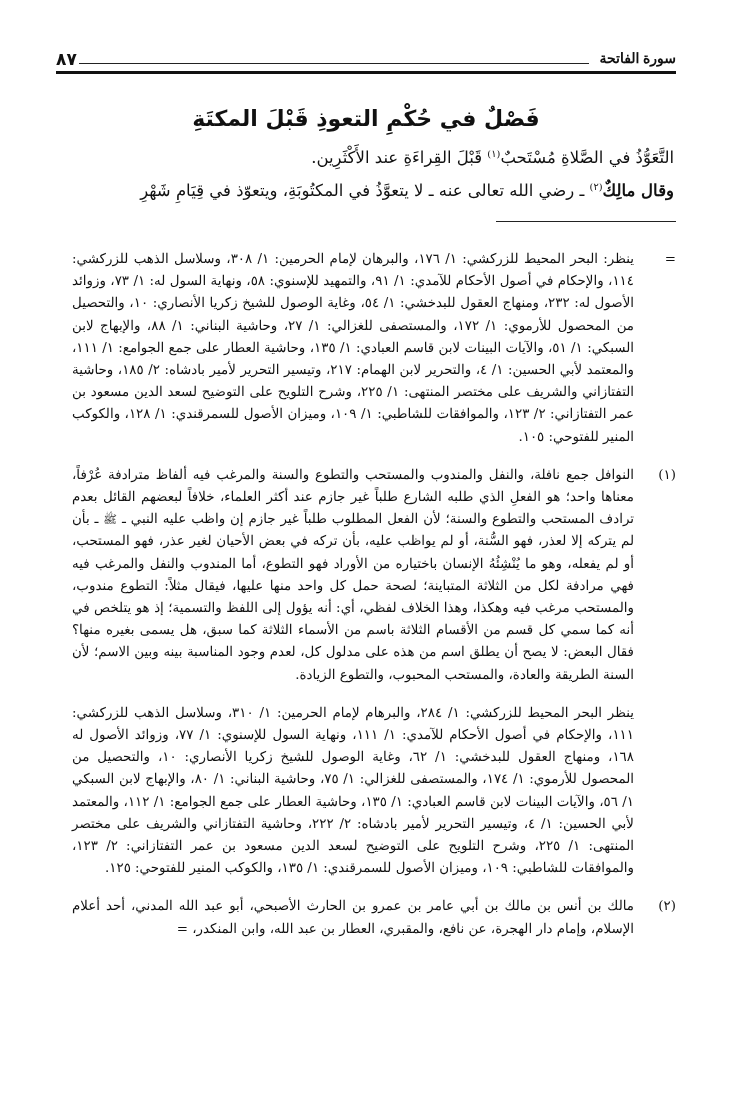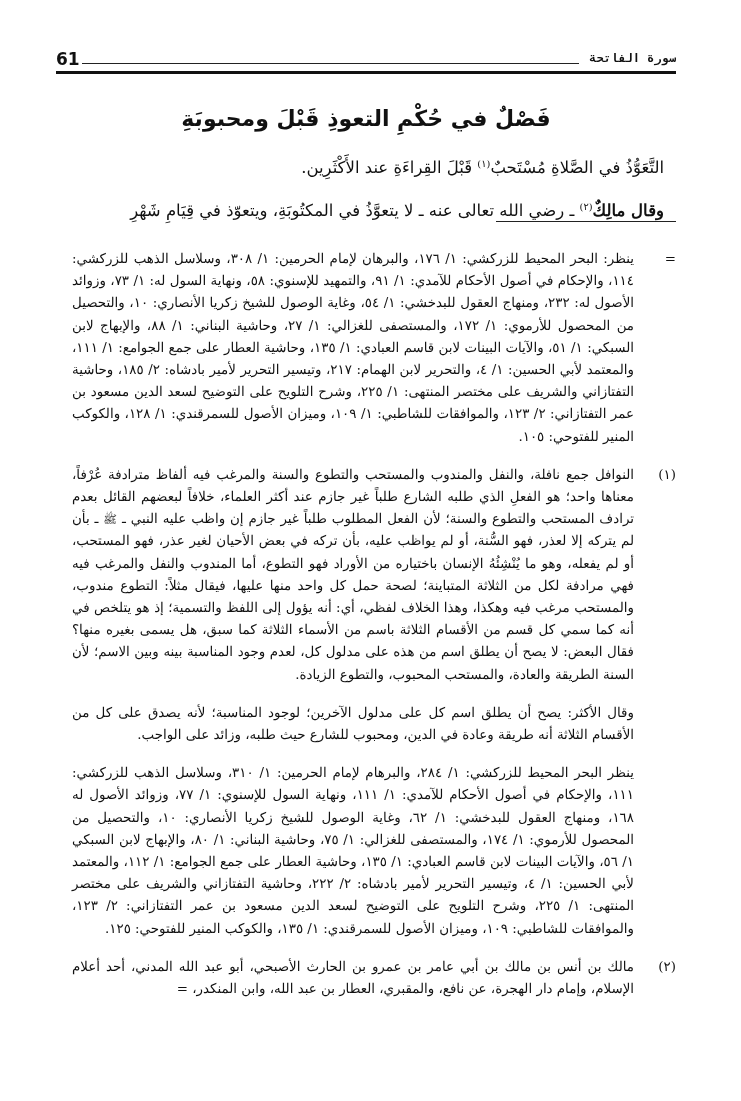--- a/index.html
+++ b/index.html
@@ -26,23 +26,23 @@
     position: absolute;
     top: 44px;
     left: 0;
     width: 620px;
     height: 24px;
     display: flex;
     flex-direction: row;
     align-items: flex-end;
   }
   .running-head .surah {
-    font-family: Liberation Mono, monospace;
+    font-family: Liberation Serif, serif;
     font-weight: bold;
-    font-size: 12px;
+    font-size: 14px;
     line-height: 18px;
     white-space: nowrap;
     padding-left: 10px;
   }
   .running-head .rule-thin {
     flex: 1;
     height: 0;
     border-bottom: 1.5px solid #222;
     margin-bottom: 4px;
   }
@@ -75,21 +75,21 @@
   }
   .main-text {
     position: absolute;
     top: 140px;
     left: 0;
     width: 620px;
     font-size: 16.5px;
     line-height: 31px;
     text-align: justify;
   }
-  .main-text p { margin: 12px; }
+  .main-text p { margin: 2px; }
   .main-text .bold { font-weight: bold; }
   .fn-sep {
     position: absolute;
     top: 221px;
     right: 0;
     width: 180px;
     height: 0;
     border-top: 1.2px solid #222;
   }
   .footnotes {
@@ -119,43 +119,42 @@
   .sallallahu { font-size: 0.85em; }
 </style>
 </head>
 <body>
 
 <div class="page">
 
   <div class="running-head">
     <span class="surah">سورة الفاتحة</span>
     <span class="rule-thin"></span>
-    <span class="pagenum">61</span>
+    <span class="pagenum">٨٧</span>
   </div>
   <div class="head-rule"></div>
 
-  <div class="section-title">فَصْلٌ في حُكْمِ التعوذِ قَبْلَ ومحبوبَةِ</div>
+  <div class="section-title">فَصْلٌ في حُكْمِ التعوذِ قَبْلَ المكتَةِ</div>
 
   <div class="main-text">
     <p><span>التَّعَوُّذُ في الصَّلاةِ مُسْتَحبٌ</span><sup>(١)</sup><span> قَبْلَ القِراءَةِ عند الأَكْثَرِين.</span></p>
     <p><span class="bold">وقال مالِكٌ</span><sup>(٢)</sup><span> ـ رضي الله تعالى عنه ـ لا يتعوَّذُ في المكتُوبَةِ، ويتعوّذ في قِيَامِ شَهْرِ</span></p>
   </div>
 
   <div class="fn-sep"></div>
 
   <div class="footnotes">
     <div class="fn">
       <span class="marker">=</span>
       <p>ينظر: البحر المحيط للزركشي: ١/ ١٧٦، والبرهان لإمام الحرمين: ١/ ٣٠٨، وسلاسل الذهب للزركشي: ١١٤، والإحكام في أصول الأحكام للآمدي: ١/ ٩١، والتمهيد للإسنوي: ٥٨، ونهاية السول له: ١/ ٧٣، وزوائد الأصول له: ٢٣٢، ومنهاج العقول للبدخشي: ١/ ٥٤، وغاية الوصول للشيخ زكريا الأنصاري: ١٠، والتحصيل من المحصول للأرموي: ١/ ١٧٢، والمستصفى للغزالي: ١/ ٢٧، وحاشية البناني: ١/ ٨٨، والإبهاج لابن السبكي: ١/ ٥١، والآيات البينات لابن قاسم العبادي: ١/ ١٣٥، وحاشية العطار على جمع الجوامع: ١/ ١١١، والمعتمد لأبي الحسين: ١/ ٤، والتحرير لابن الهمام: ٢١٧، وتيسير التحرير لأمير بادشاه: ٢/ ١٨٥، وحاشية التفتازاني والشريف على مختصر المنتهى: ١/ ٢٢٥، وشرح التلويح على التوضيح لسعد الدين مسعود بن عمر التفتازاني: ٢/ ١٢٣، والموافقات للشاطبي: ١/ ١٠٩، وميزان الأصول للسمرقندي: ١/ ١٢٨، والكوكب المنير للفتوحي: ١٠٥.</p>
     </div>
 
     <div class="fn">
       <span class="marker">(١)</span>
       <p><span>النوافل جمع نافلة، والنفل والمندوب والمستحب والتطوع والسنة والمرغب فيه ألفاظ مترادفة عُرْفاً، معناها واحد؛ هو الفعلِ الذي طلبه الشارع طلباً غير جازم عند أكثر العلماء، خلافاً لبعضهم القائل بعدم ترادف المستحب والتطوع والسنة؛ لأن الفعل المطلوب طلباً غير جازم إن واظب عليه النبي ـ </span><span class="sallallahu">ﷺ</span><span> ـ بأن لم يتركه إلا لعذر، فهو السُّنة، أو لم يواظب عليه، بأن تركه في بعض الأحيان لغير عذر، فهو المستحب، أو لم يفعله، وهو ما يُنْشِئُهُ الإنسان باختياره من الأوراد فهو التطوع، أما المندوب والنفل والمرغب فيه فهي مرادفة لكل من الثلاثة المتباينة؛ لصحة حمل كل واحد منها عليها، فيقال مثلاً: التطوع مندوب، والمستحب مرغب فيه وهكذا، وهذا الخلاف لفظي، أي: أنه يؤول إلى اللفظ والتسمية؛ إذ هو يتلخص في أنه كما سمي كل قسم من الأقسام الثلاثة باسم من الأسماء الثلاثة كما سبق، هل يسمى بغيره منها؟ فقال البعض: لا يصح أن يطلق اسم من هذه على مدلول كل، لعدم وجود المناسبة بينه وبين الاسم؛ لأن السنة الطريقة والعادة، والمستحب المحبوب، والتطوع الزيادة.</span></p>
-      <p>وقال الأكثر: يصح أن يطلق اسم كل على مدلول الآخرين؛ لوجود المناسبة؛ لأنه يصدق على كل من الأقسام الثلاثة أنه طريقة وعادة في الدين، ومحبوب للشارع حيث طلبه، وزائد على الواجب.</p>
       <p>ينظر البحر المحيط للزركشي: ١/ ٢٨٤، والبرهام لإمام الحرمين: ١/ ٣١٠، وسلاسل الذهب للزركشي: ١١١، والإحكام في أصول الأحكام للآمدي: ١/ ١١١، ونهاية السول للإسنوي: ١/ ٧٧، وزوائد الأصول له ١٦٨، ومنهاج العقول للبدخشي: ١/ ٦٢، وغاية الوصول للشيخ زكريا الأنصاري: ١٠، والتحصيل من المحصول للأرموي: ١/ ١٧٤، والمستصفى للغزالي: ١/ ٧٥، وحاشية البناني: ١/ ٨٠، والإبهاج لابن السبكي ١/ ٥٦، والآيات البينات لابن قاسم العبادي: ١/ ١٣٥، وحاشية العطار على جمع الجوامع: ١/ ١١٢، والمعتمد لأبي الحسين: ١/ ٤، وتيسير التحرير لأمير بادشاه: ٢/ ٢٢٢، وحاشية التفتازاني والشريف على مختصر المنتهى: ١/ ٢٢٥، وشرح التلويح على التوضيح لسعد الدين مسعود بن عمر التفتازاني: ٢/ ١٢٣، والموافقات للشاطبي: ١٠٩، وميزان الأصول للسمرقندي: ١/ ١٣٥، والكوكب المنير للفتوحي: ١٢٥.</p>
     </div>
 
     <div class="fn">
       <span class="marker">(٢)</span>
       <p>مالك بن أنس بن مالك بن أبي عامر بن عمرو بن الحارث الأصبحي، أبو عبد الله المدني، أحد أعلام الإسلام، وإمام دار الهجرة، عن نافع، والمقبري، العطار بن عبد الله، وابن المنكدر، =</p>
     </div>
   </div>
 
 </div>

